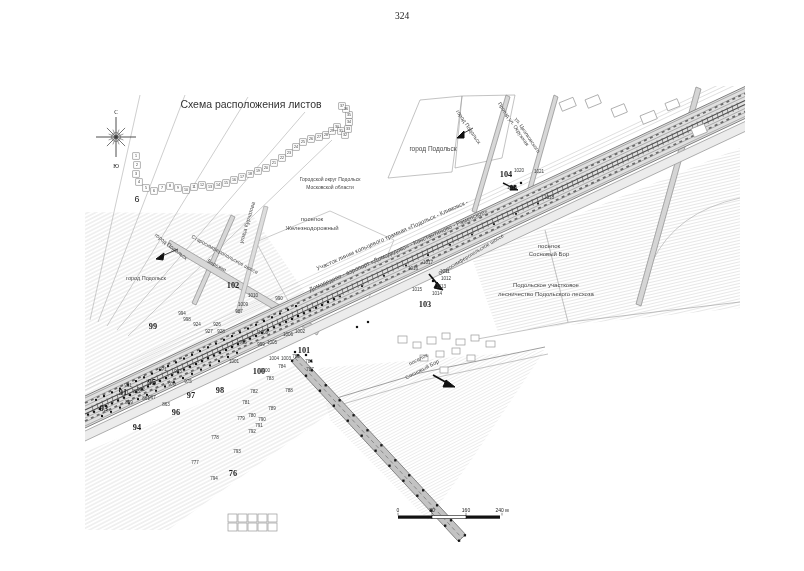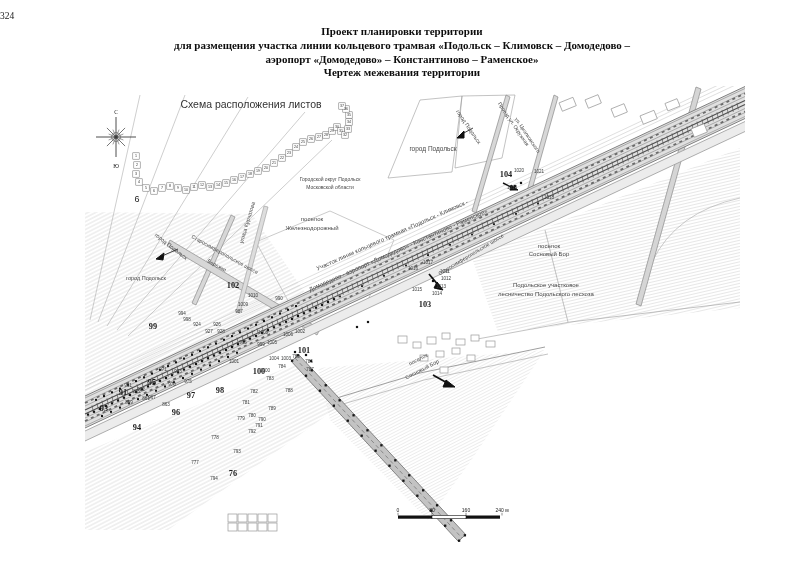--- a/index.html
+++ b/index.html
@@ -1,40 +1,34 @@
 <!DOCTYPE html>
 <html><head>
 <meta charset="utf-8">
 <style>
   html,body{margin:0;padding:0;background:#fff}
   .page{position:relative;width:804px;height:571px;background:#fff;overflow:hidden;font-family:"Liberation Serif",serif}
-  .page-number{position:absolute;top:11px;left:0;right:0;text-align:left;font-size:9.5px;color:#1a1a1a}
+  .page-number{position:absolute;top:11px;left:0;right:0;text-align:center;font-size:9.5px;color:#1a1a1a}
   .title-block{position:absolute;top:25px;left:0;right:0;text-align:center;font-weight:bold;font-size:11px;line-height:13.8px;color:#0d0d0d}
   #map{position:absolute;left:0;top:0}
   #map text{font-family:"Liberation Sans",sans-serif}
   .lbl{fill:#484848}
   .lbl.title{fill:#333}
   .lbl.dark{fill:#1d1d1d}
   .sheet{fill:#1c1c1c;font-family:"Liberation Serif",serif !important;font-weight:bold;font-size:8.3px}
   .pt{fill:#3a3c3c;font-size:4.6px}
   .chain-num{fill:#333;font-size:3.6px}
   .scale-lbl{fill:#222;font-size:5px}
   .compass-letter{fill:#222;font-size:5.5px;font-family:"Liberation Serif",serif !important}
 </style>
 </head>
 <body>
 
 <div class="page">
   <div class="page-number">324</div>
-  <div class="title-block">
-    <div class="title-line">Проект планировки территории</div>
-    <div class="title-line">для размещения участка линии кольцевого трамвая «Подольск – Климовск – Домодедово –</div>
-    <div class="title-line">аэропорт «Домодедово» – Константиново – Раменское»</div>
-    <div class="title-line">Чертеж межевания территории</div>
-  </div>
 
   <svg id="map" width="804" height="571" viewBox="0 0 804 571">
     <defs>
       <clipPath id="mapclip">
           <rect x="80" y="86" width="668" height="460"></rect>
         </clipPath>
       <pattern id="hA" width="3.5" height="3.5" patternUnits="userSpaceOnUse" patternTransform="rotate(-27)">
         <path d="M0 1.75 H3.5" stroke="#c7c7c7" stroke-width="0.5"></path>
       </pattern>
       <pattern id="hB" width="3" height="3" patternUnits="userSpaceOnUse" patternTransform="rotate(-13)">

